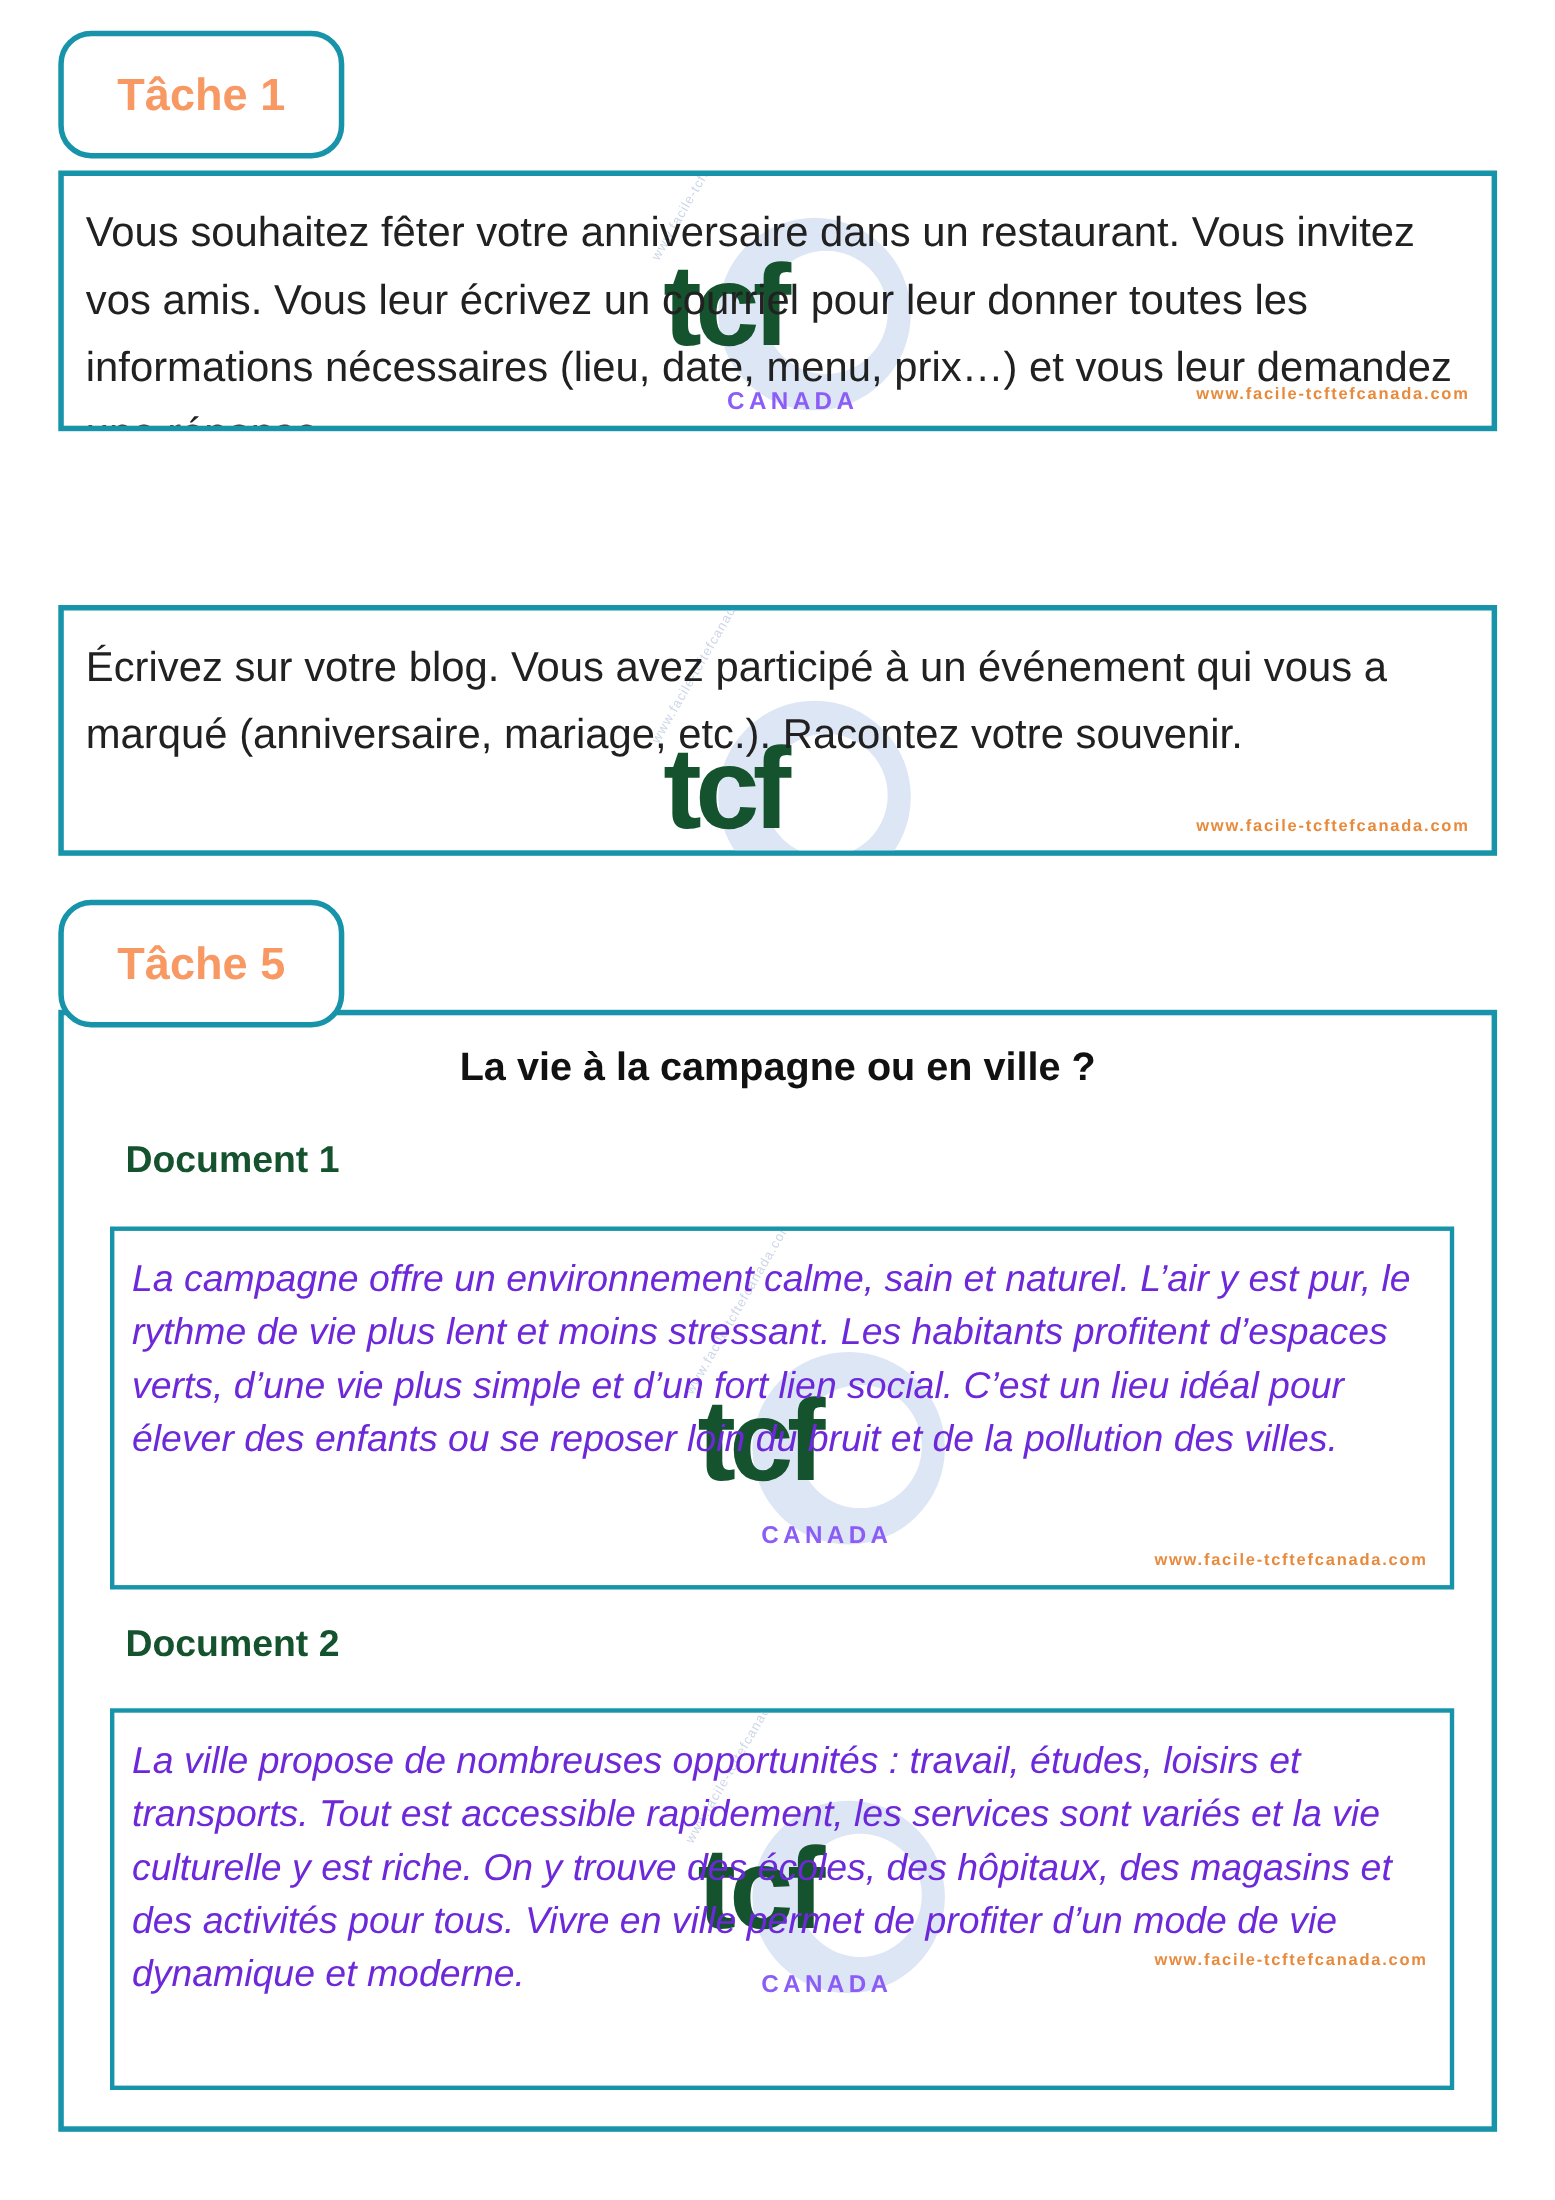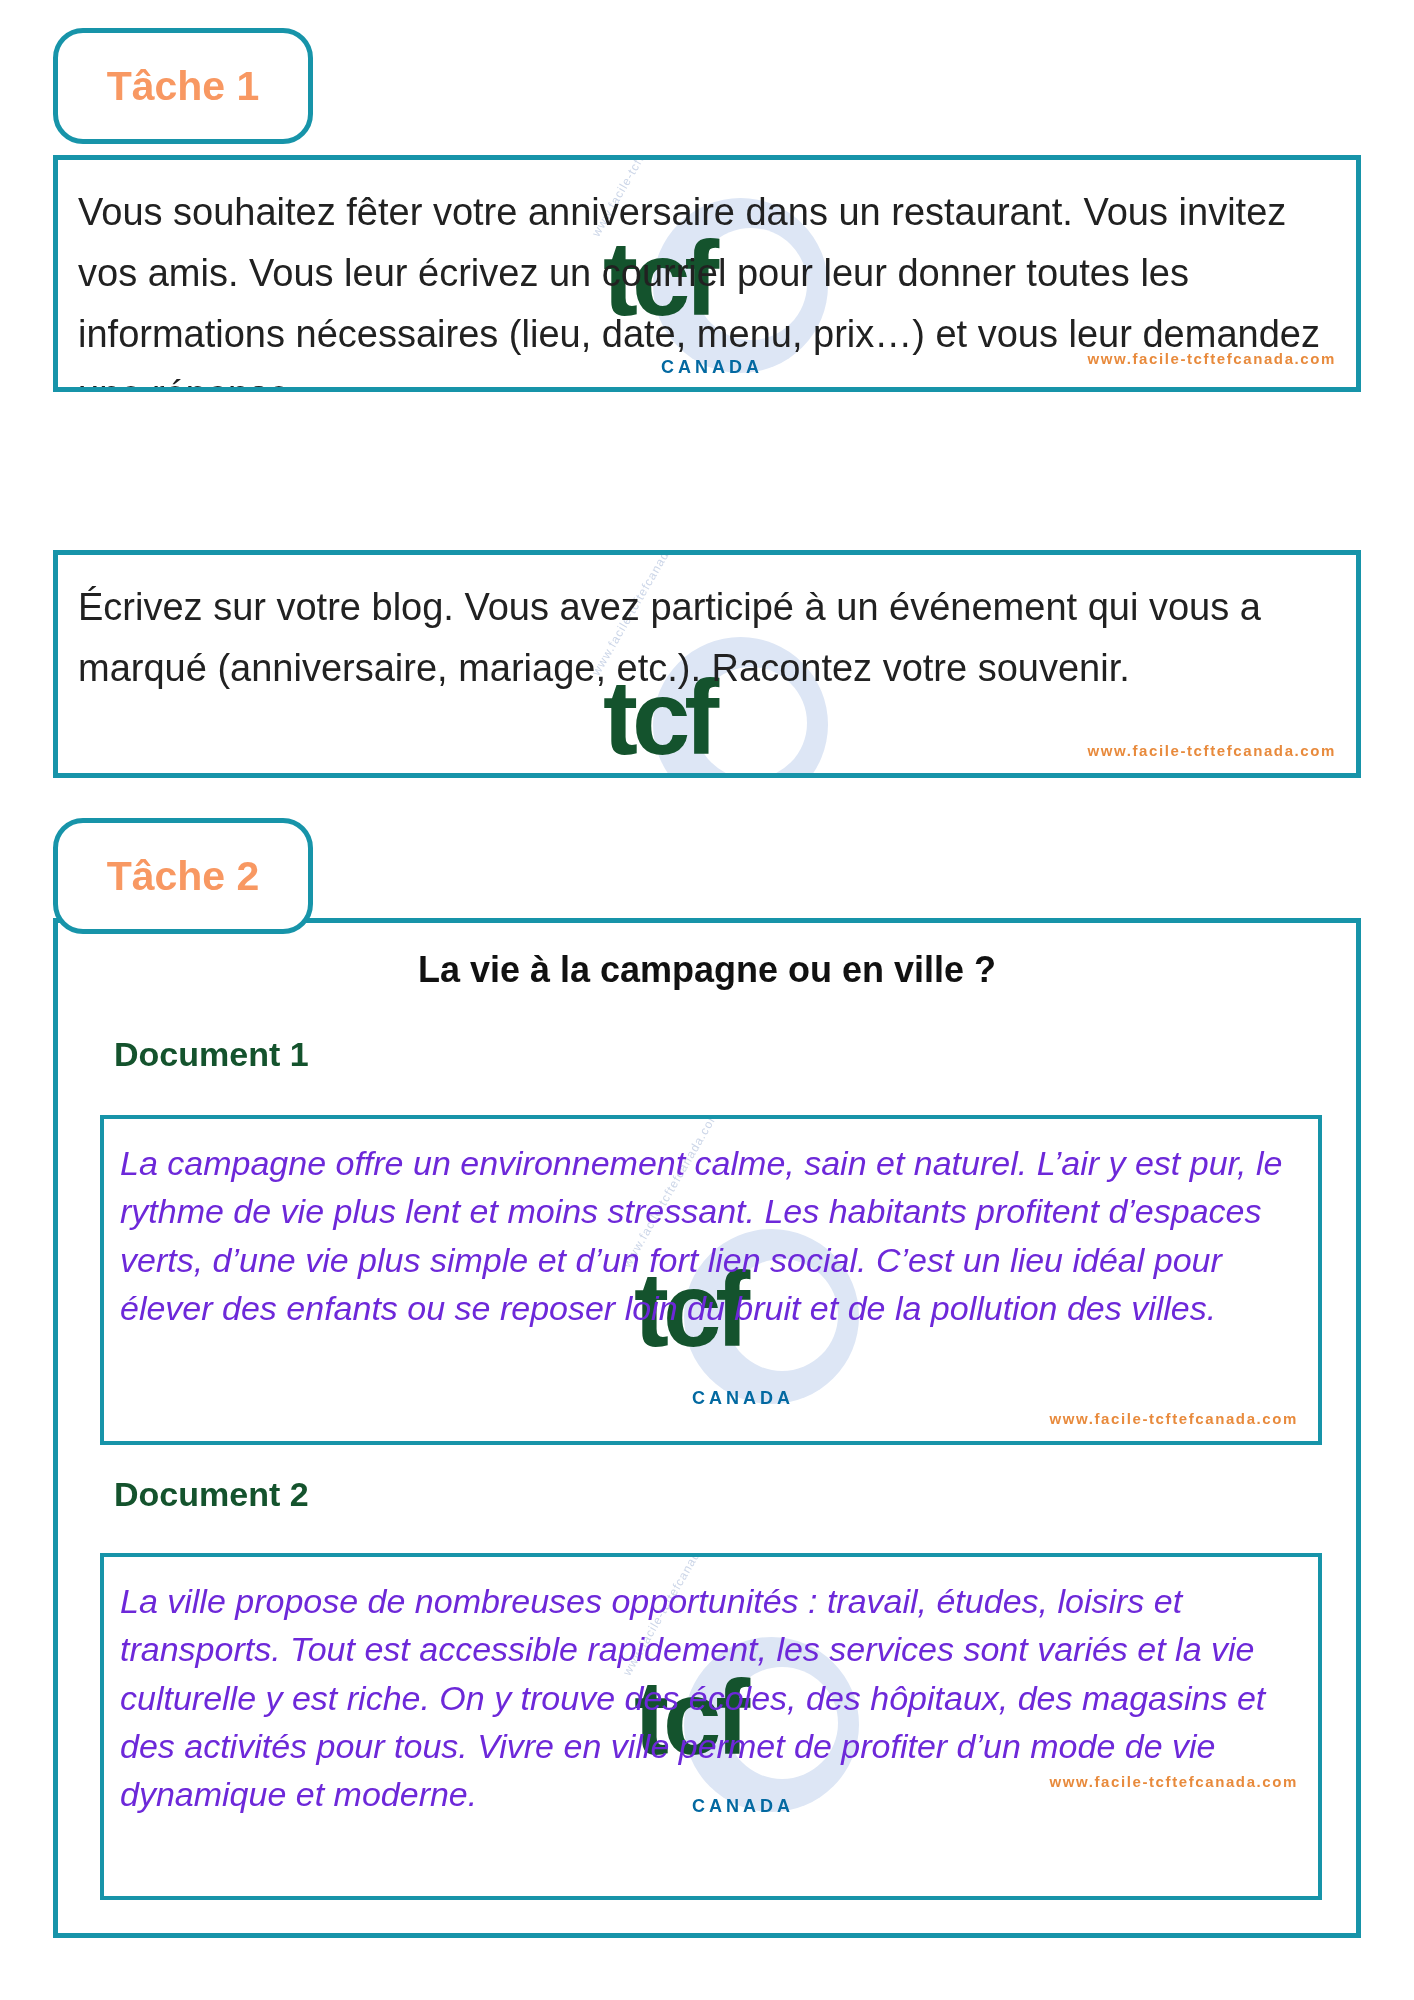--- a/index.html
+++ b/index.html
@@ -59,21 +59,21 @@
     content:""; position:absolute; left:42px; top:30px; width:112px; height:112px;
     border-radius:50%; background:#ffffff;
   }
   .wm-logo {
     position:absolute; left:0px; top:28px;
     font-size:105px; font-weight:bold; letter-spacing:-6px; color:#14532d;
     line-height:1;
   }
   .wm-country {
     position:absolute; left:58px; bottom:0px;
-    font-size:18px; font-weight:bold; letter-spacing:4px; color:#0369a1;
+    font-size:22px; font-weight:bold; letter-spacing:4px; color:#8b5cf6;
   }
   .wm-url {
     position:absolute; left:-14px; top:34px;
     transform:rotate(-60deg); transform-origin:left top;
     font-size:12px; letter-spacing:1px; color:#ccd6e8;
   }
   .wm-in-b1 { left:545px; top:38px; }
   .wm-in-b2 { left:545px; top:82px; }
   .wm-in-d1 { left:530px; top:110px; }
   .wm-in-d2 { left:530px; top:80px; }
@@ -128,21 +128,21 @@
       <div class="wm-globe"></div>
       <div class="wm-url">www.facile-tcftefcanada.com</div>
       <div class="wm-logo">tcf</div>
 
     </div>
     <div class="task-text">Écrivez sur votre blog. Vous avez participé à un événement qui vous a marqué (anniversaire, mariage, etc.). Racontez votre souvenir.</div>
     <div class="site-link link-b2">www.facile-tcftefcanada.com</div>
   </div>
 
   <div class="badge badge-3">
-    <span>Tâche 2</span>
+    <span>Tâche 5</span>
   </div>
 
   <div class="tbox box-3">
     <div class="t3-title">La vie à la campagne ou en ville ?</div>
 
     <div class="doc-heading doc-heading-1">Document 1</div>
     <div class="doc-box doc-box-1">
       <div class="watermark wm-in-d1">
         <div class="wm-globe"></div>
         <div class="wm-url">www.facile-tcftefcanada.com</div>

